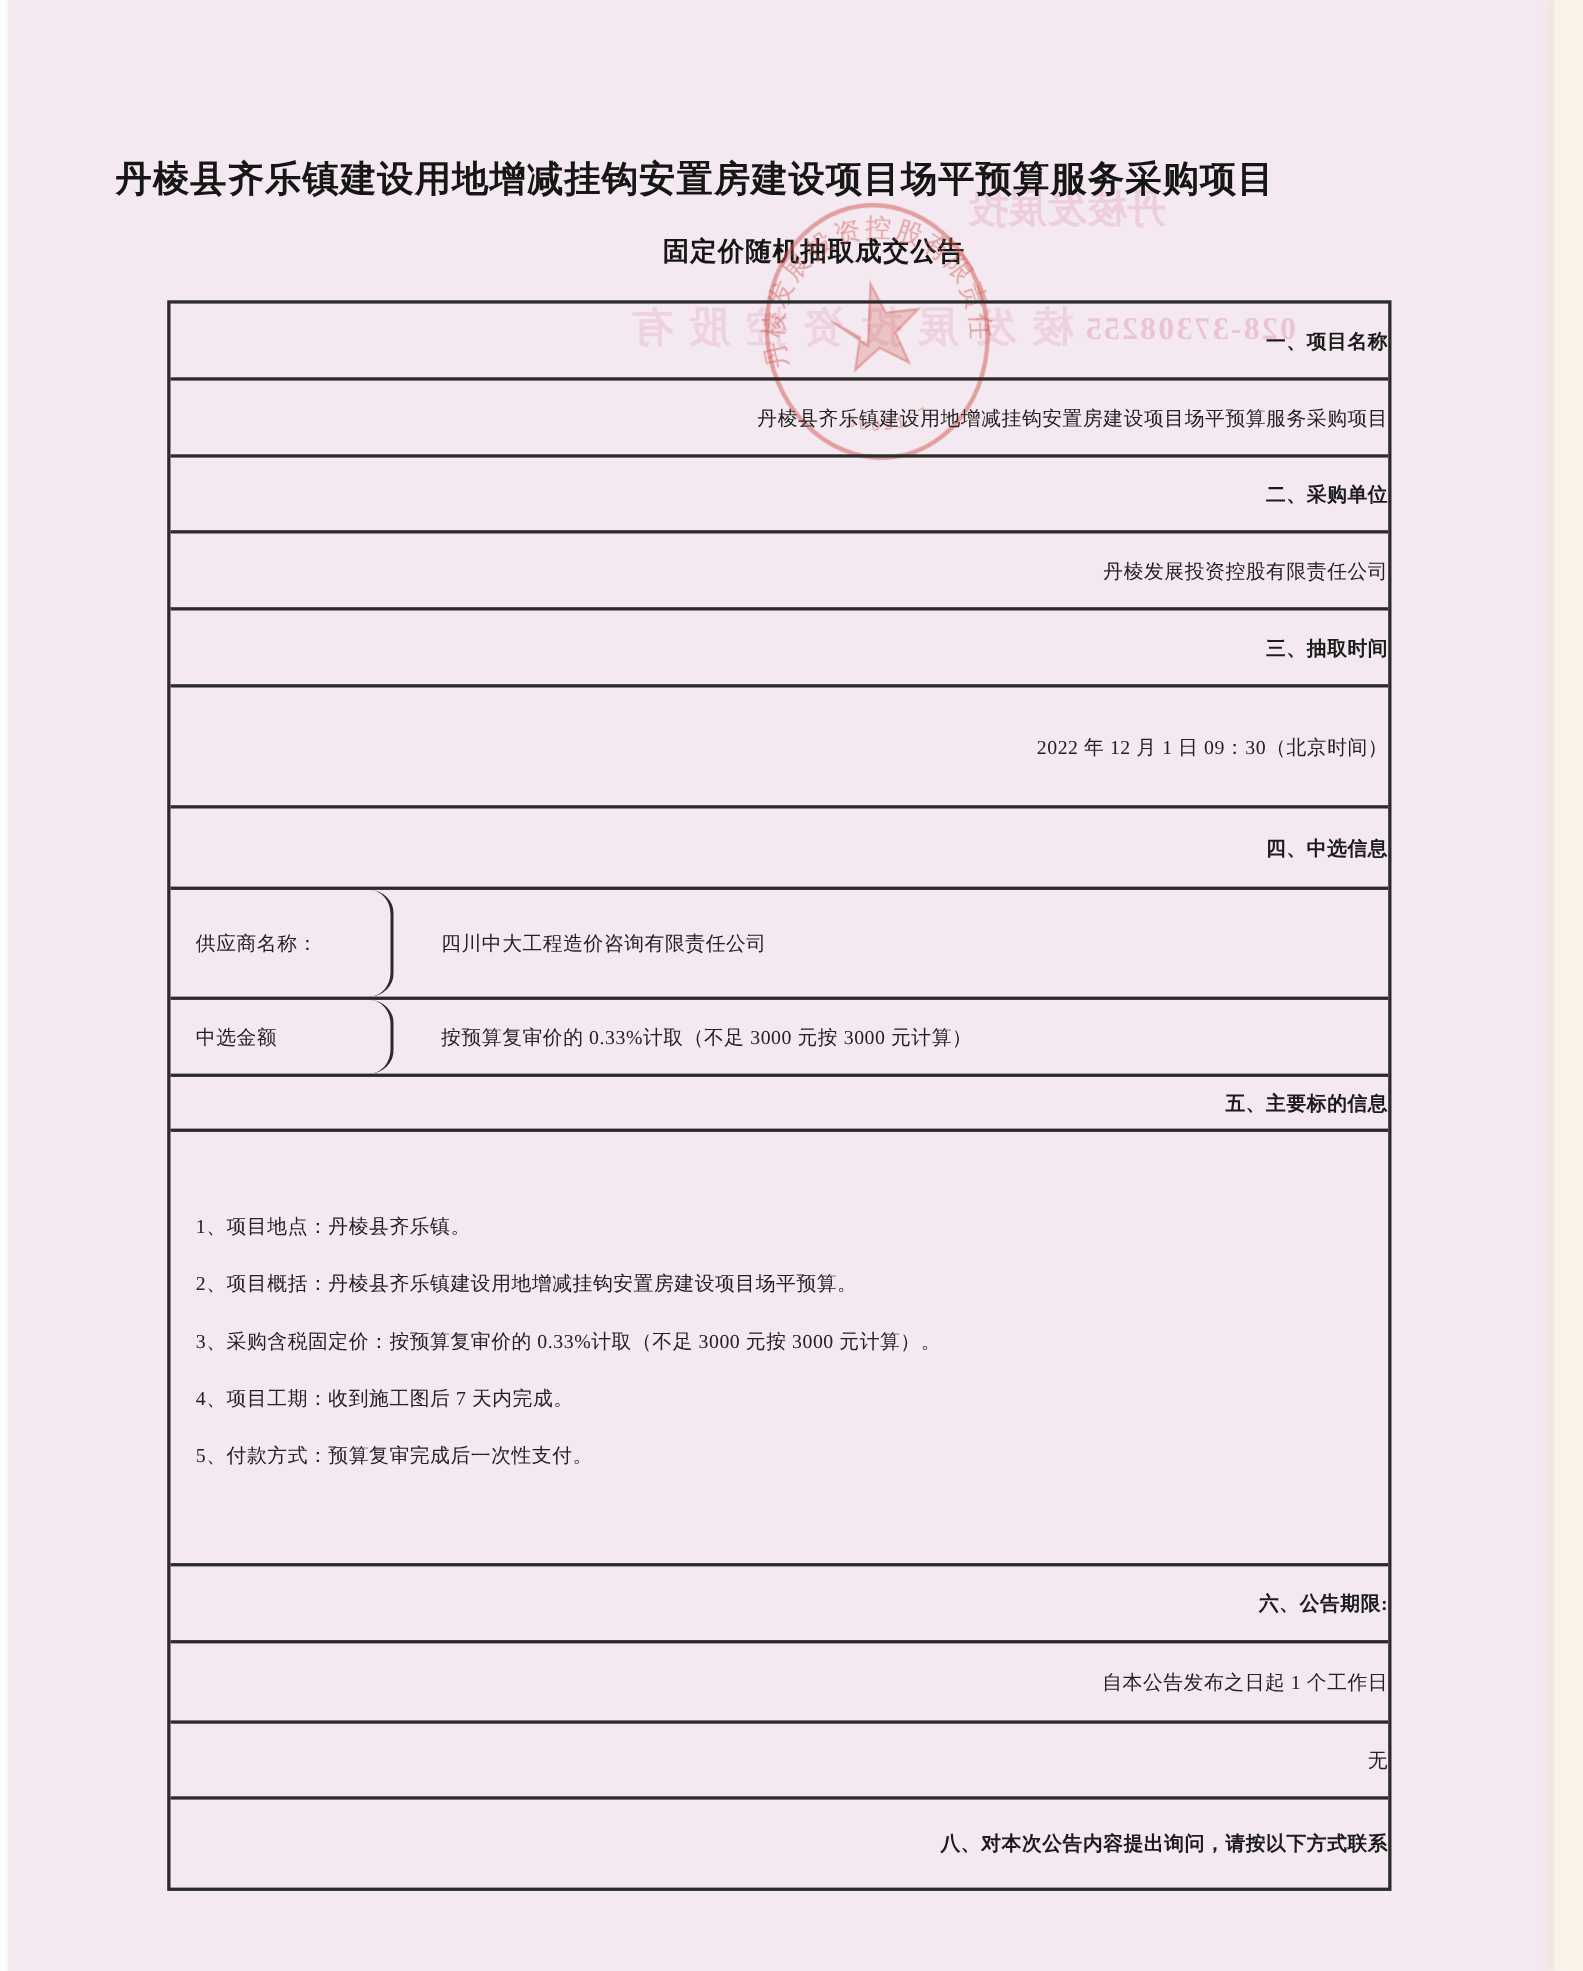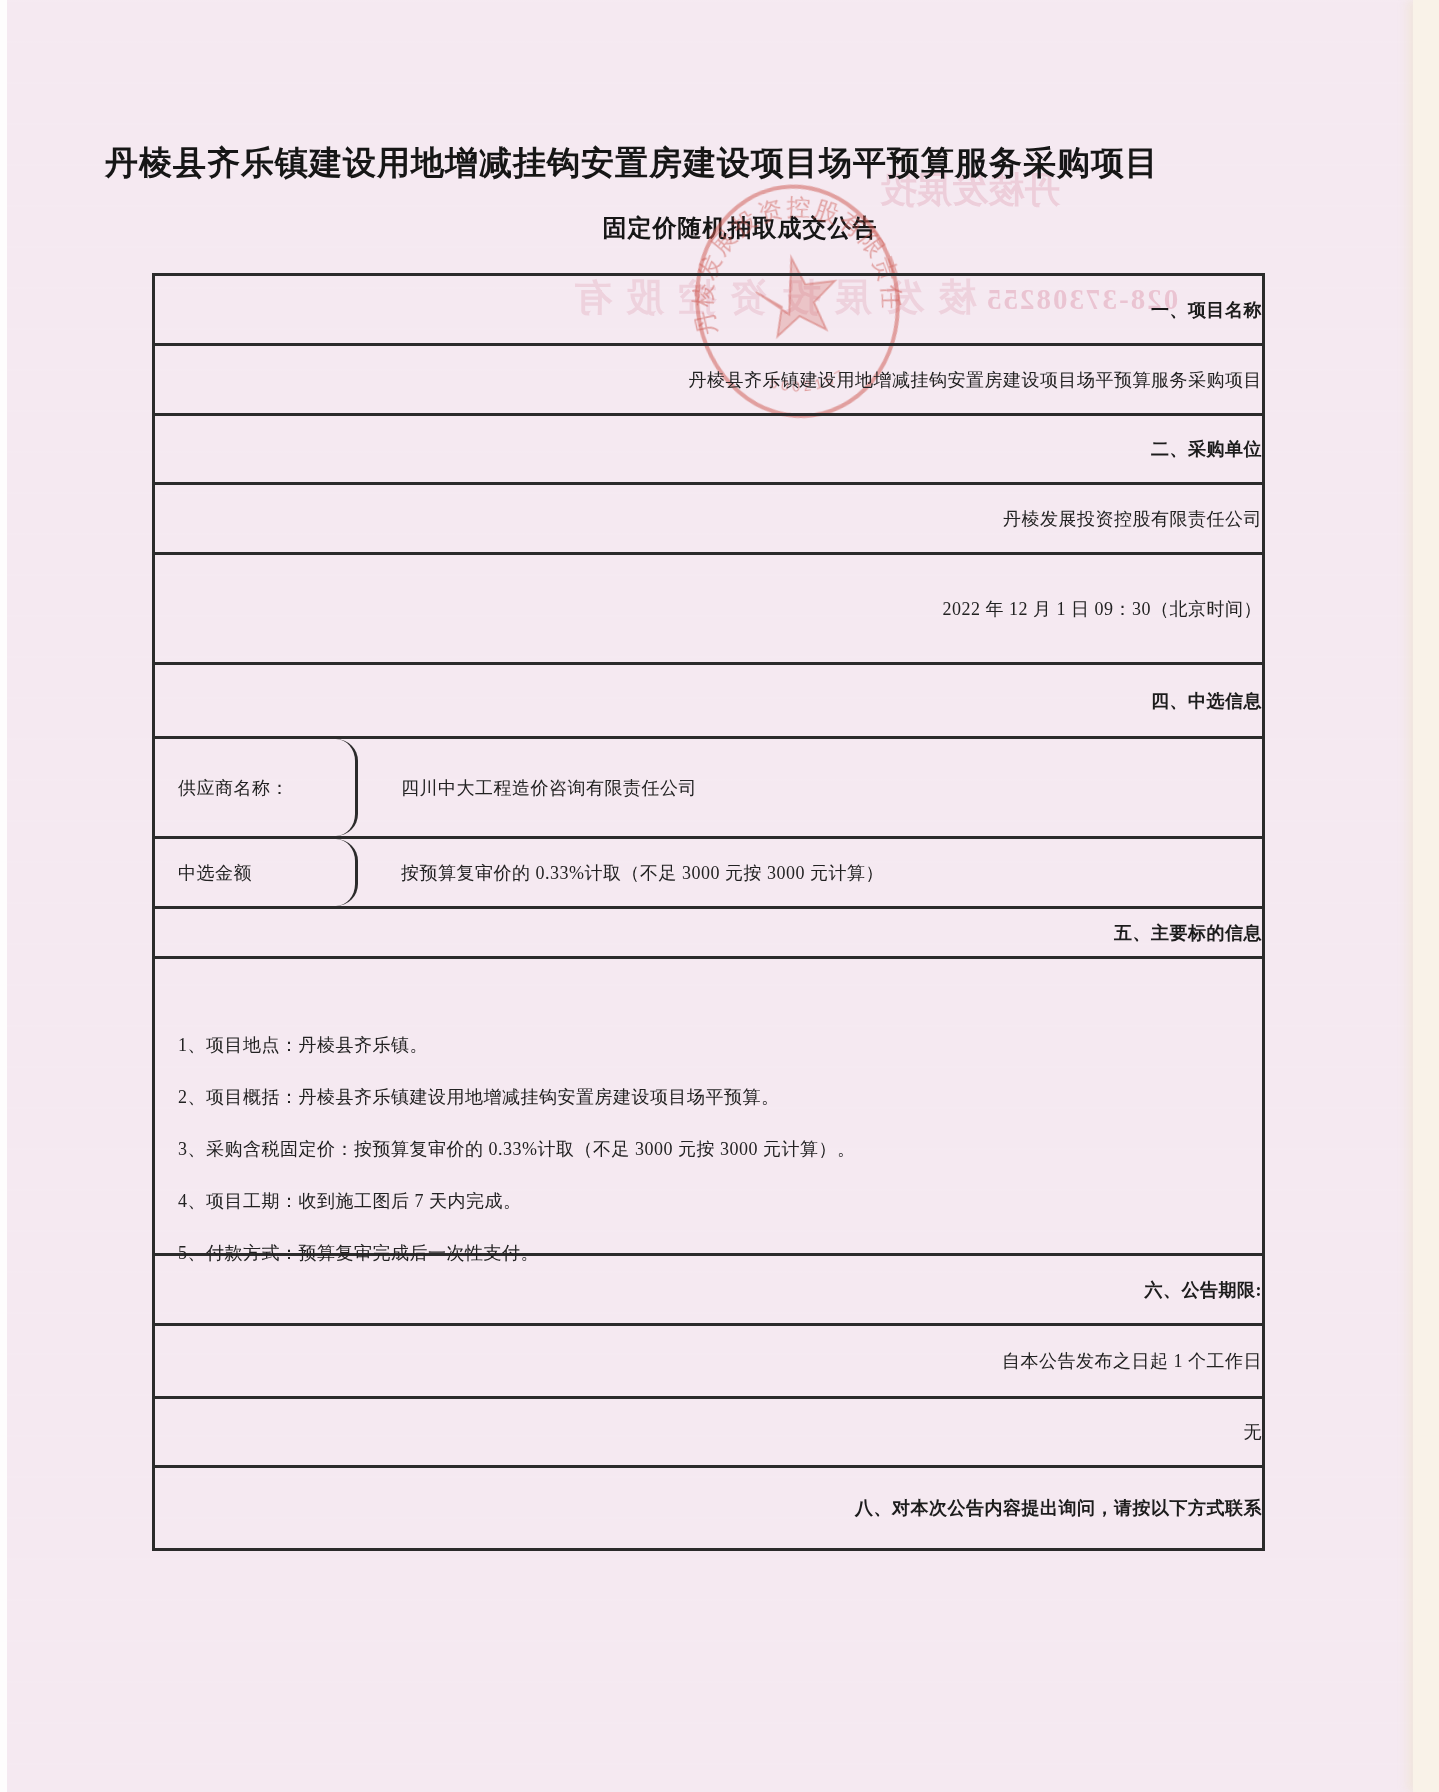--- a/index.html
+++ b/index.html
@@ -84,40 +84,43 @@
       <div class="cell">丹棱县齐乐镇建设用地增减挂钩安置房建设项目场平预算服务采购项目</div>
     </div>
 
     <div class="row hdr" style="height:69px">
       <div class="cell">二、采购单位</div>
     </div>
     <div class="row" style="height:70px">
       <div class="cell">丹棱发展投资控股有限责任公司</div>
     </div>
 
+    <div class="row hdr" style="height:70px">
+      <div class="cell">三、抽取时间</div>
+    </div>
     <div class="row" style="height:110px">
       <div class="cell">2022 年 12 月 1 日 09：30（北京时间）</div>
     </div>
 
     <div class="row hdr" style="height:74px">
       <div class="cell">四、中选信息</div>
     </div>
     <div class="row two-col" style="height:100px">
       <div class="label-cell">供应商名称：</div>
       <div class="value-cell">四川中大工程造价咨询有限责任公司</div>
     </div>
     <div class="row two-col" style="height:70px">
       <div class="label-cell">中选金额</div>
       <div class="value-cell">按预算复审价的 0.33%计取（不足 3000 元按 3000 元计算）</div>
     </div>
 
     <div class="row hdr" style="height:50px">
       <div class="cell">五、主要标的信息</div>
     </div>
-    <div class="row" style="height:297px;align-items:flex-start;">
+    <div class="row" style="height:395px;align-items:flex-start;">
       <div class="list-cell">
         <div>1、项目地点：丹棱县齐乐镇。</div>
         <div>2、项目概括：丹棱县齐乐镇建设用地增减挂钩安置房建设项目场平预算。</div>
         <div>3、采购含税固定价：按预算复审价的 0.33%计取（不足 3000 元按 3000 元计算）。</div>
         <div>4、项目工期：收到施工图后 7 天内完成。</div>
         <div>5、付款方式：预算复审完成后一次性支付。</div>
       </div>
     </div>
 
     <div class="row hdr" style="height:70px">

